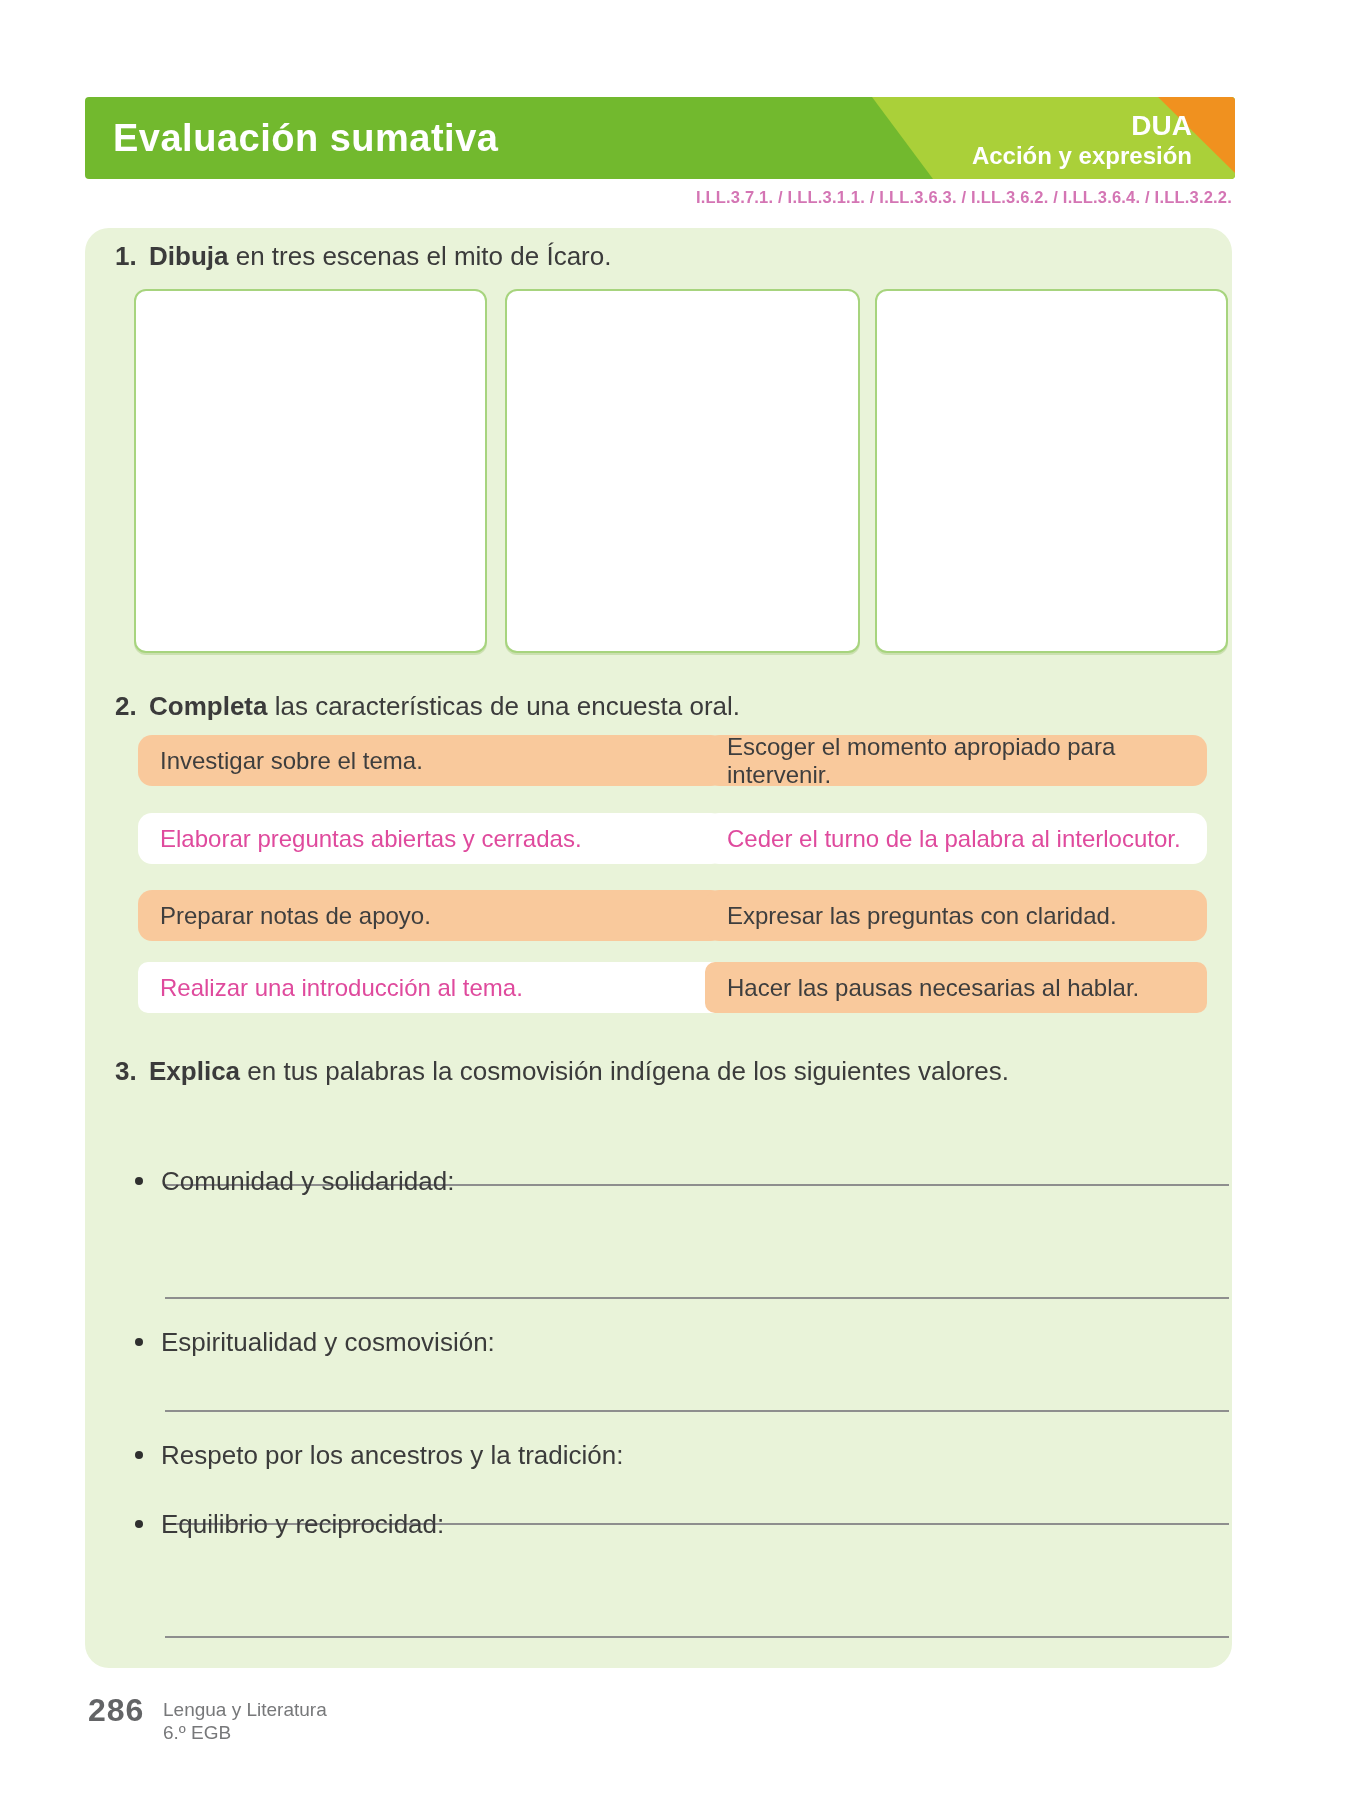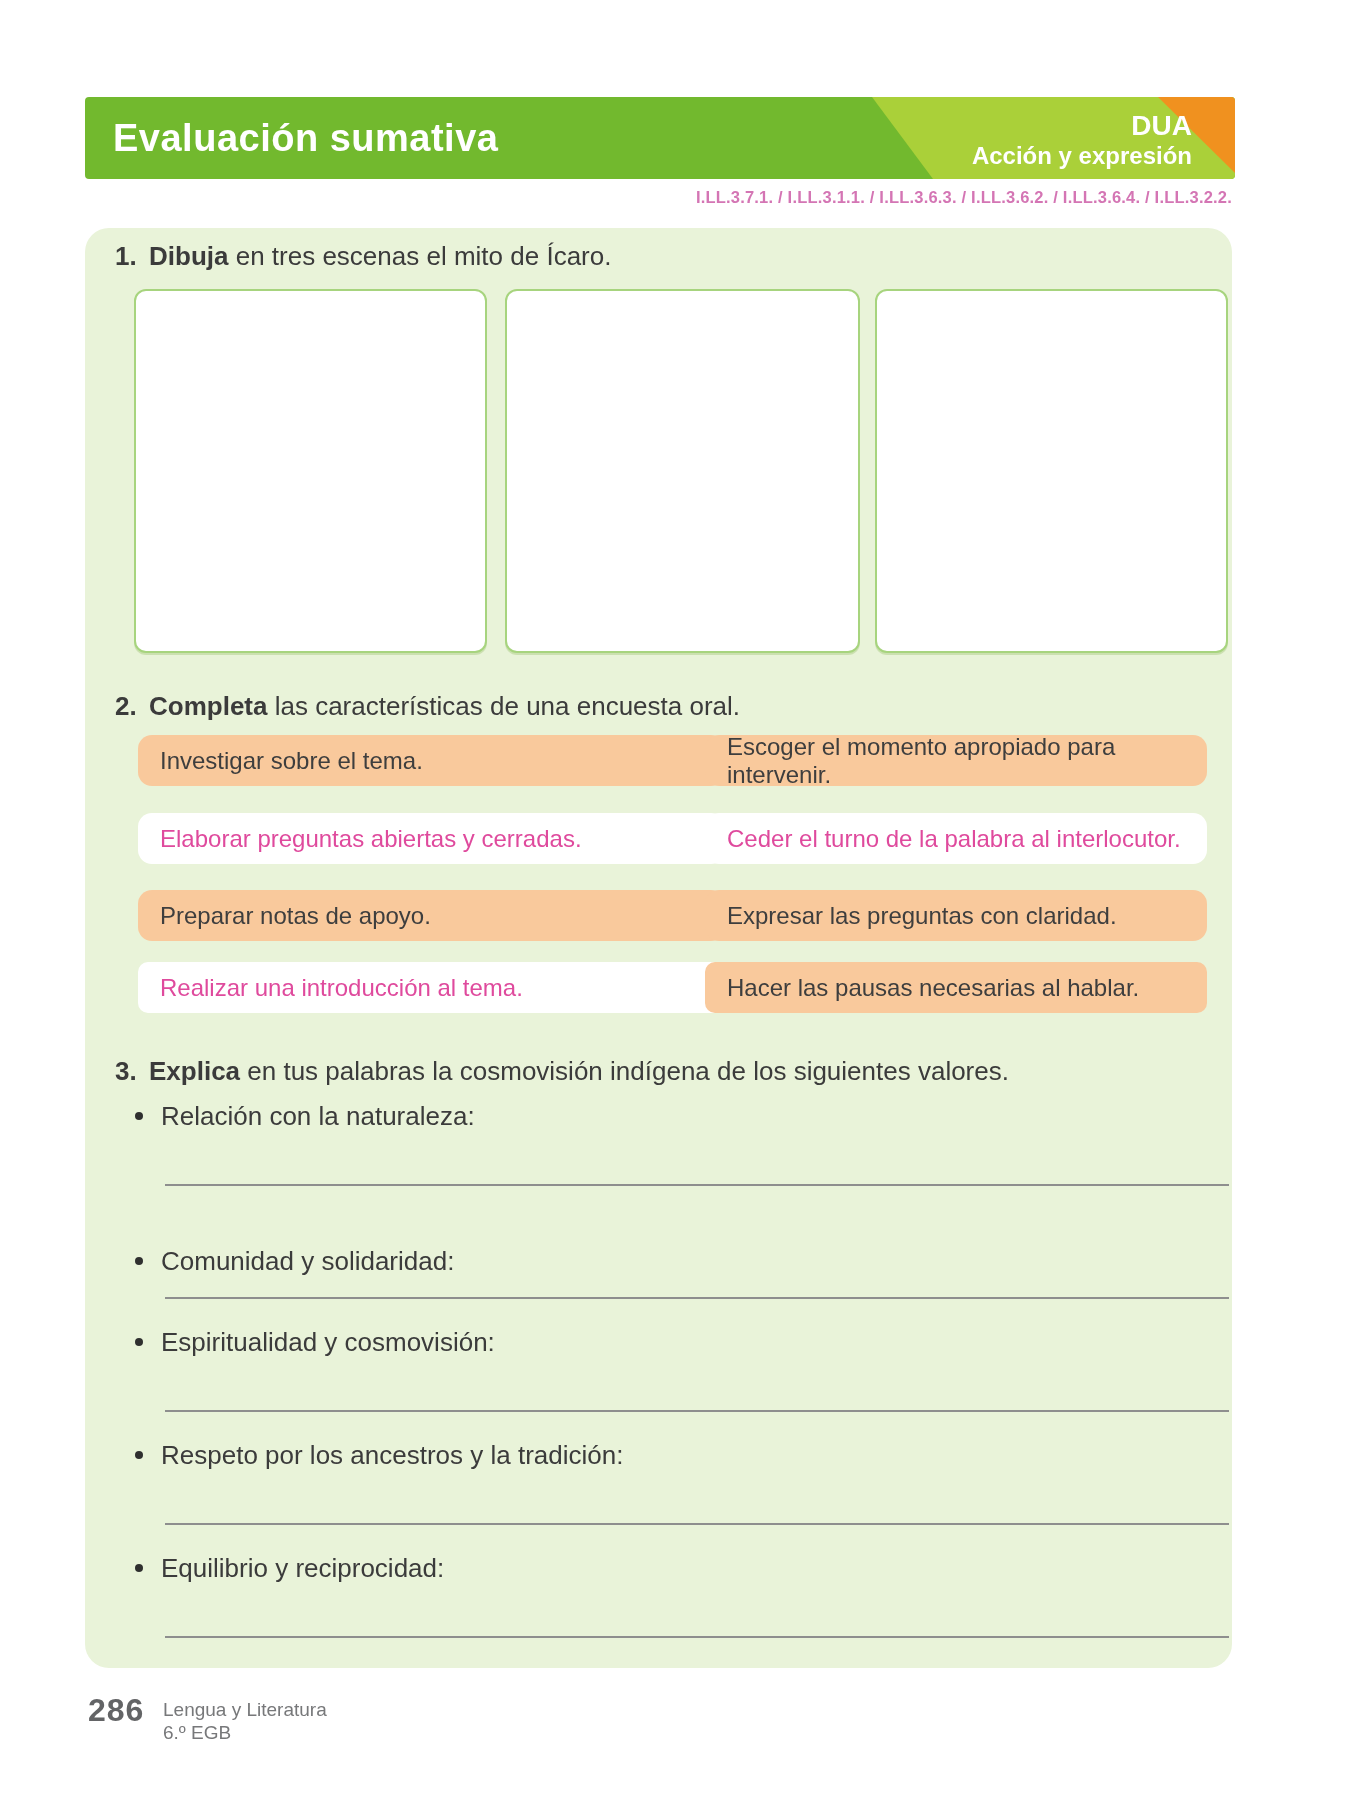--- a/index.html
+++ b/index.html
@@ -69,21 +69,21 @@
   .r1{top:507px;}.r2{top:585px;}.r3{top:662px;}.r4{top:734px;border-radius:10px;}
   
   .bullet{
     position:absolute;left:50px;display:flex;align-items:center;
     font-size:26px;line-height:34px;color:#3b3b3b;
   }
   .dot{
     width:8px;height:8px;border-radius:50%;background:#2f2f2f;
     margin-right:18px;flex:none;
   }
-  .bl0{top:871px;}.bl1{top:1016px;}.bl2{top:1097px;}.bl3{top:1210px;}.bl4{top:1323px;}
+  .bl0{top:871px;}.bl1{top:936px;}.bl2{top:1097px;}.bl3{top:1210px;}.bl4{top:1279px;}
   .answer-line{
     position:absolute;left:80px;width:1064px;height:0;
     border-top:2px solid #8e8e8e;
   }
   .ln0{top:956px;}.ln1{top:1069px;}.ln2{top:1182px;}.ln3{top:1295px;}.ln4{top:1408px;}
   
   .pagenum{
     position:absolute;left:88px;top:1692px;
     font-size:32px;font-weight:bold;color:#636466;letter-spacing:1px;
   }
@@ -130,24 +130,20 @@
     <div class="tag orange colL r3">Preparar notas de apoyo.</div>
     <div class="tag orange colR r3">Expresar las preguntas con claridad.</div>
     <div class="tag white  colL r4">Realizar una introducción al tema.</div>
     <div class="tag orange colR r4">Hacer las pausas necesarias al hablar.</div>
 
     <div class="q q3">
       <span class="qnum">3.</span>
       <span class="qtext"><b>Explica</b>&nbsp;<span>en tus palabras la cosmovisión indígena de los siguientes valores.</span></span>
     </div>
 
-    <div class="bullet bl0">
-        <span class="dot"></span>
-        <span>Relación con la naturaleza:</span>
-      </div>
     <div class="answer-line ln0"></div>
 
     <div class="bullet bl1">
         <span class="dot"></span>
         <span>Comunidad y solidaridad:</span>
       </div>
     <div class="answer-line ln1"></div>
 
     <div class="bullet bl2">
         <span class="dot"></span>

